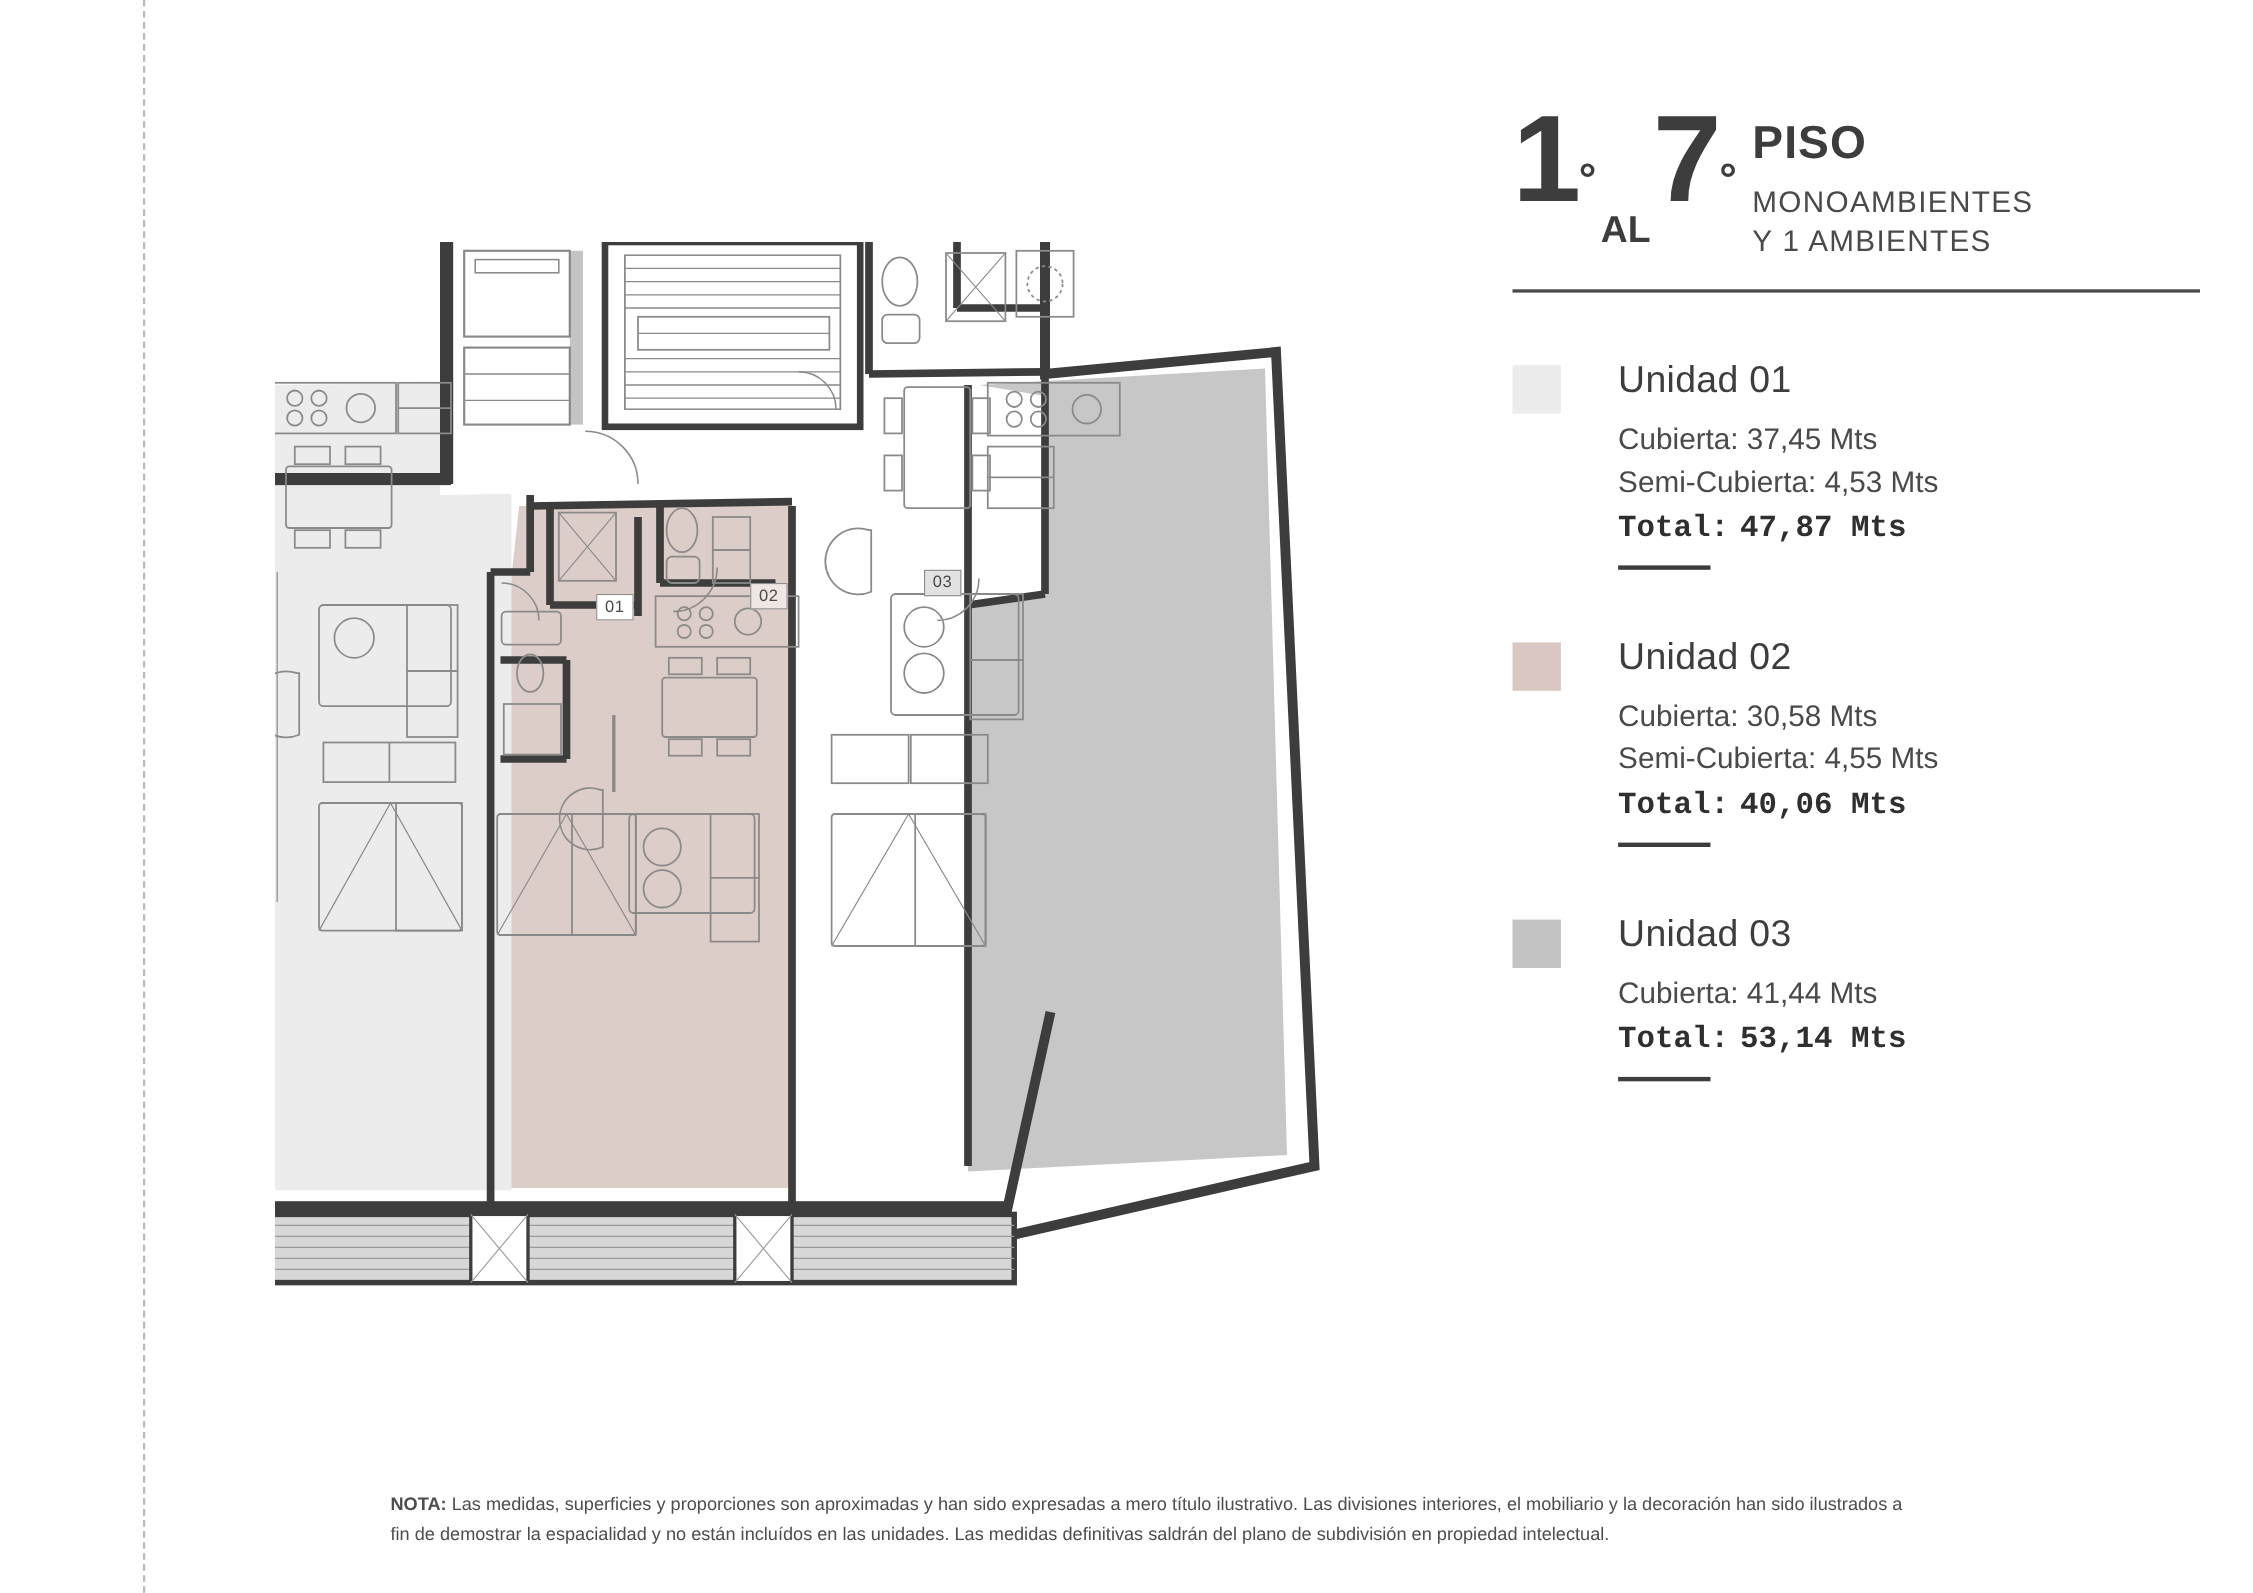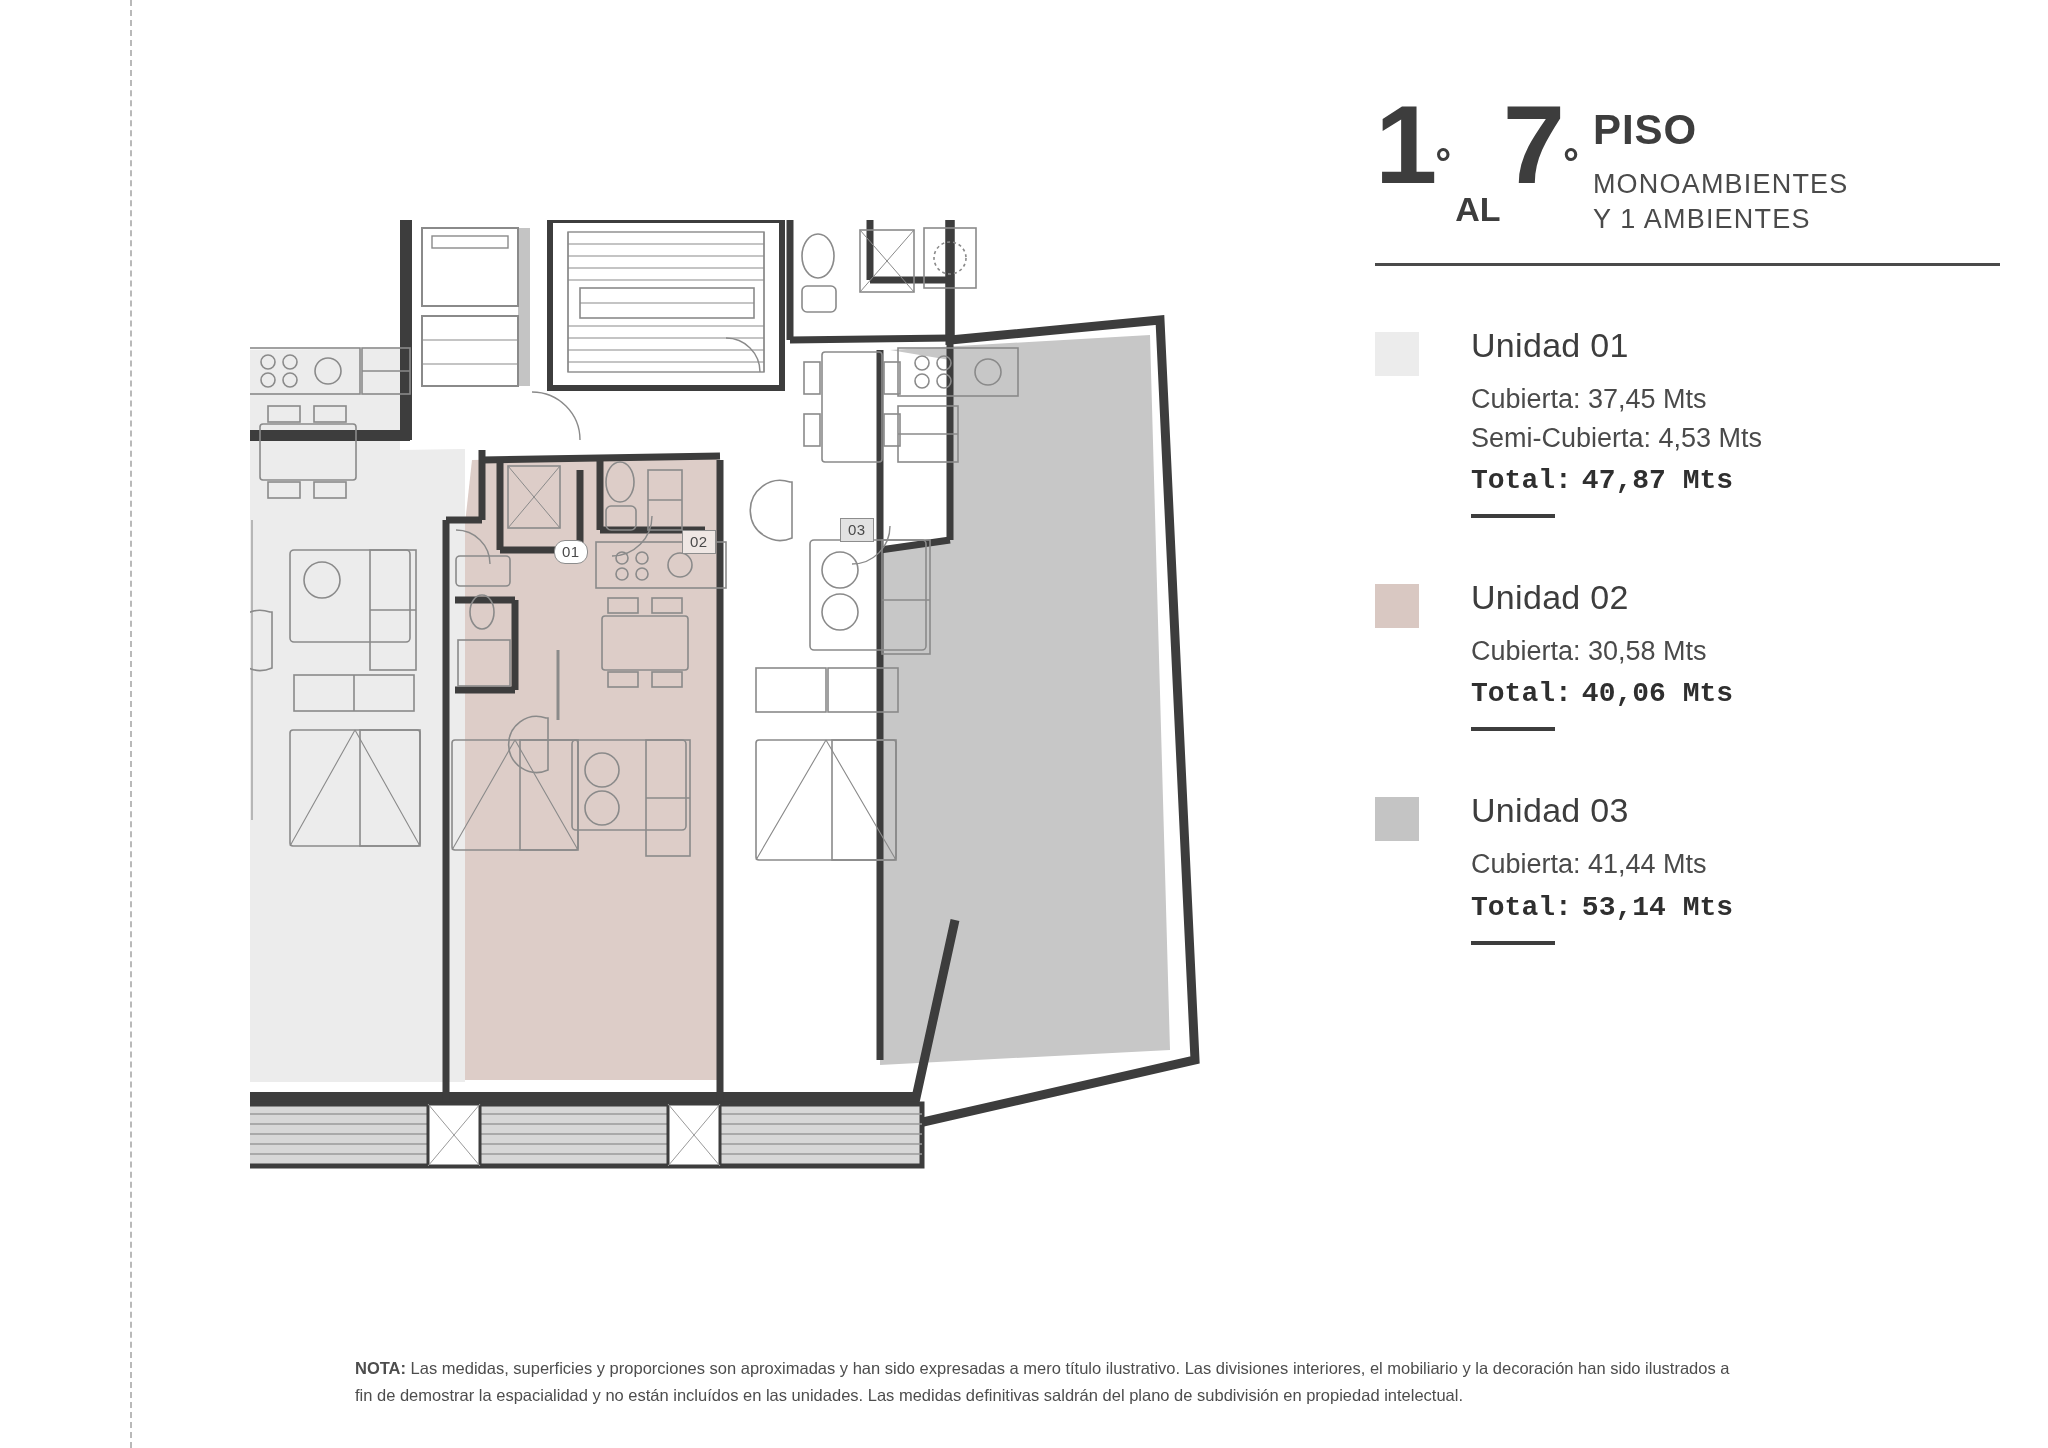--- a/index.html
+++ b/index.html
@@ -39,21 +39,21 @@
   .unit-tag {
     position: absolute;
     font-size: 15px;
     color: #4a4a4a;
     background: #ffffff;
     border: 1px solid #8d8d8d;
     padding: 2px 7px 3px 7px;
     letter-spacing: 0.5px;
     font-family: "Liberation Sans", sans-serif;
   }
-  .tag01 { left: 304px; top: 320px; border-radius: 11px; }
+  .tag01 { left: 292px; top: 320px; }
   .tag02 { left: 432px; top: 310px; background:#efe7e4; }
   .tag03 { left: 590px; top: 298px; background:#e2e2e2; }
 
   
   .panel {
     position: absolute;
     left: 1375px;
     top: 95px;
     width: 620px;
   }
@@ -421,20 +421,21 @@
     <div class="unit-total">
       <span>Total:</span><span class="tval">47,87 Mts</span>
     </div>
     <div class="underline"></div>
   </div>
 
   <div class="unit">
     <div class="swatch" style="background:#d9c8c2;"></div>
     <div class="unit-title">Unidad 02</div>
     <div class="unit-line">Cubierta: 30,58 Mts</div>
+    <div class="unit-line">Semi-Cubierta: 4,55 Mts</div>
     <div class="unit-total">
       <span>Total:</span><span class="tval">40,06 Mts</span>
     </div>
     <div class="underline"></div>
   </div>
 
   <div class="unit">
     <div class="swatch" style="background:#c4c4c4;"></div>
     <div class="unit-title">Unidad 03</div>
     <div class="unit-line">Cubierta: 41,44 Mts</div>

